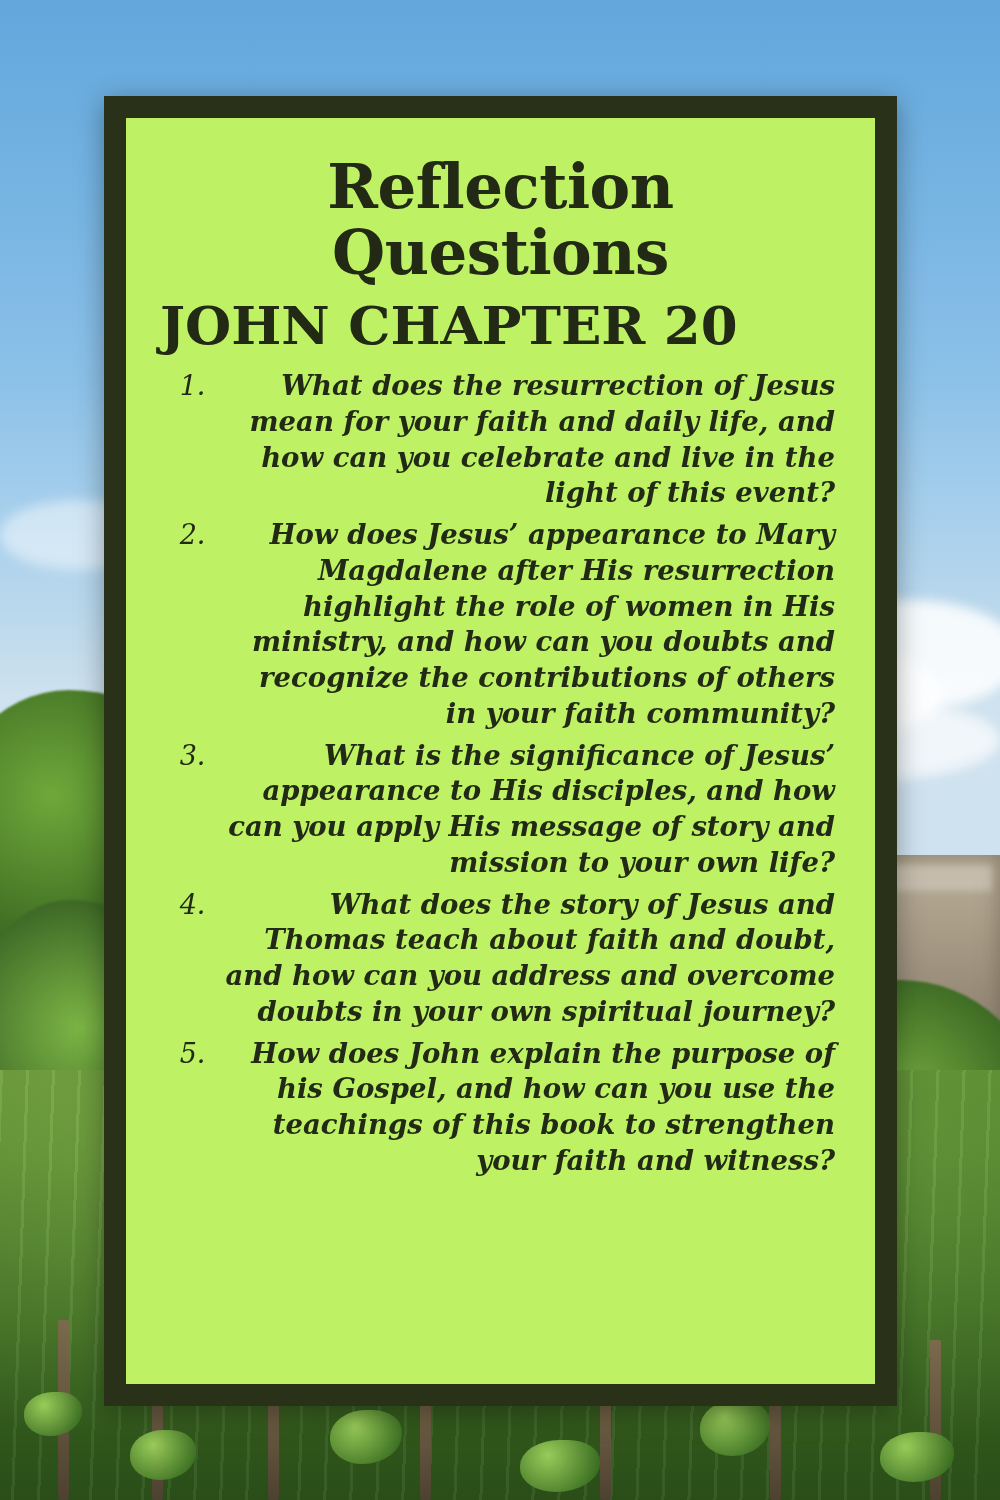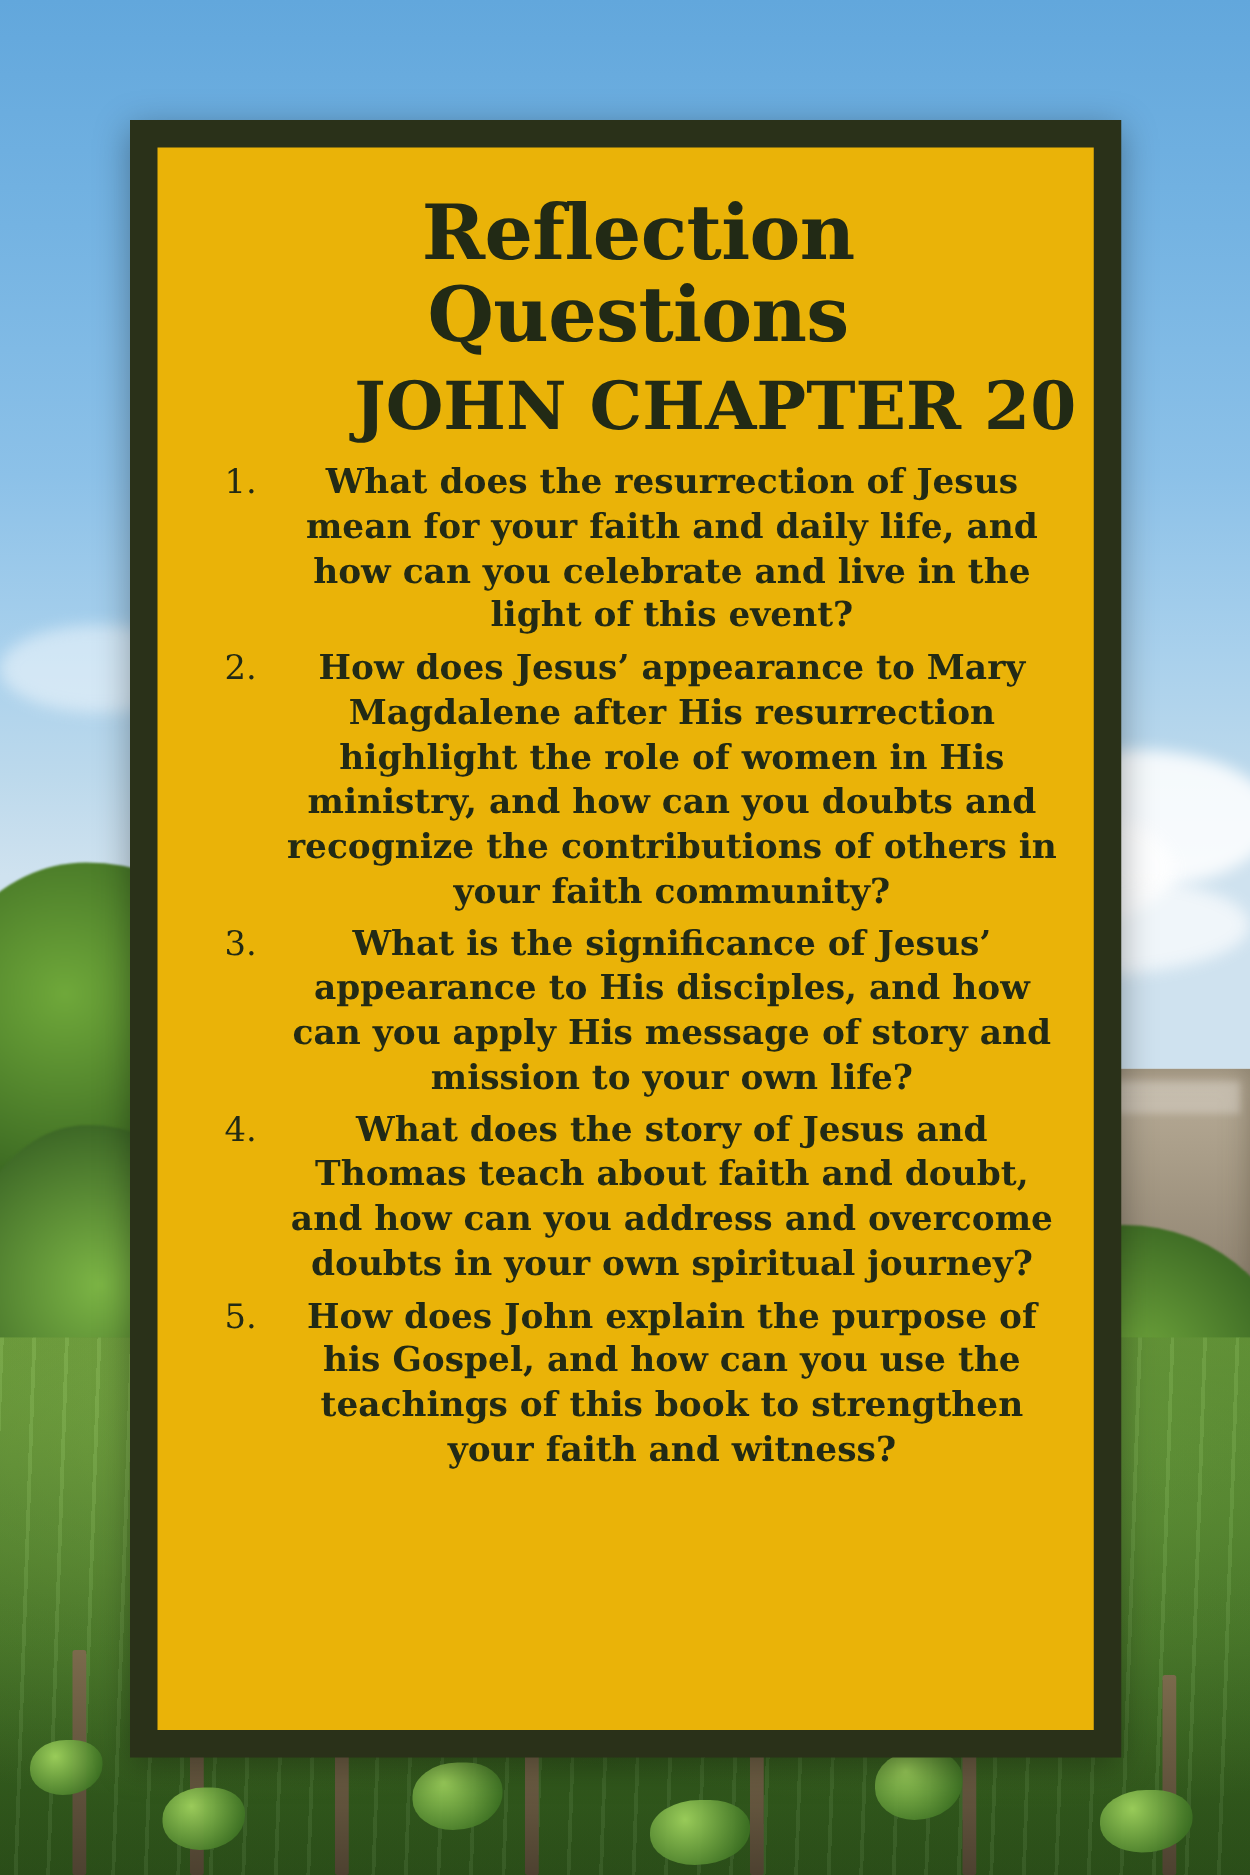--- a/index.html
+++ b/index.html
@@ -144,60 +144,61 @@
     background: #2a3119;
     z-index: 10;
     box-shadow: 0 6px 26px rgba(0,0,0,.35);
   }
   .card-inner {
     position: absolute;
     left: 22px;
     top: 22px;
     right: 22px;
     bottom: 22px;
-    background: #eab308;
-    padding: 28px 14px 24px 34px;
+    background: #bef264;
+    padding: 28px 34px 24px 34px;
     box-sizing: border-box;
   }
 
   .title {
     font-family: "DejaVu Serif", serif;
     font-weight: bold;
     font-size: 61px;
     line-height: 1.08;
     color: #222a15;
     text-align: center;
     margin: 8px 0 0 0;
     letter-spacing: -0.5px;
   }
   .subtitle {
     font-family: "DejaVu Serif", serif;
     font-weight: bold;
     font-size: 53px;
     line-height: 1.1;
     color: #222a15;
-    text-align: right;
+    text-align: left;
     margin: 10px 0 6px 0;
     letter-spacing: 0px;
   }
 
   ol.questions {
     margin: 14px 0 0 0;
     padding: 0 6px 0 54px;
     list-style-position: outside;
   }
   ol.questions li {
     font-family: "DejaVu Serif", serif;
     font-weight: bold;
     font-size: 27.5px;
     line-height: 1.30;
     color: #222a15;
     margin: 0 0 6px 0;
     padding-left: 6px;
-    text-align: center;
+    text-align: right;
+    font-style: italic;
   }
   ol.questions li::marker {
     font-weight: normal;
     font-size: 27px;
   }
 </style>
 </head>
 <body>
 
 <div class="poster">

